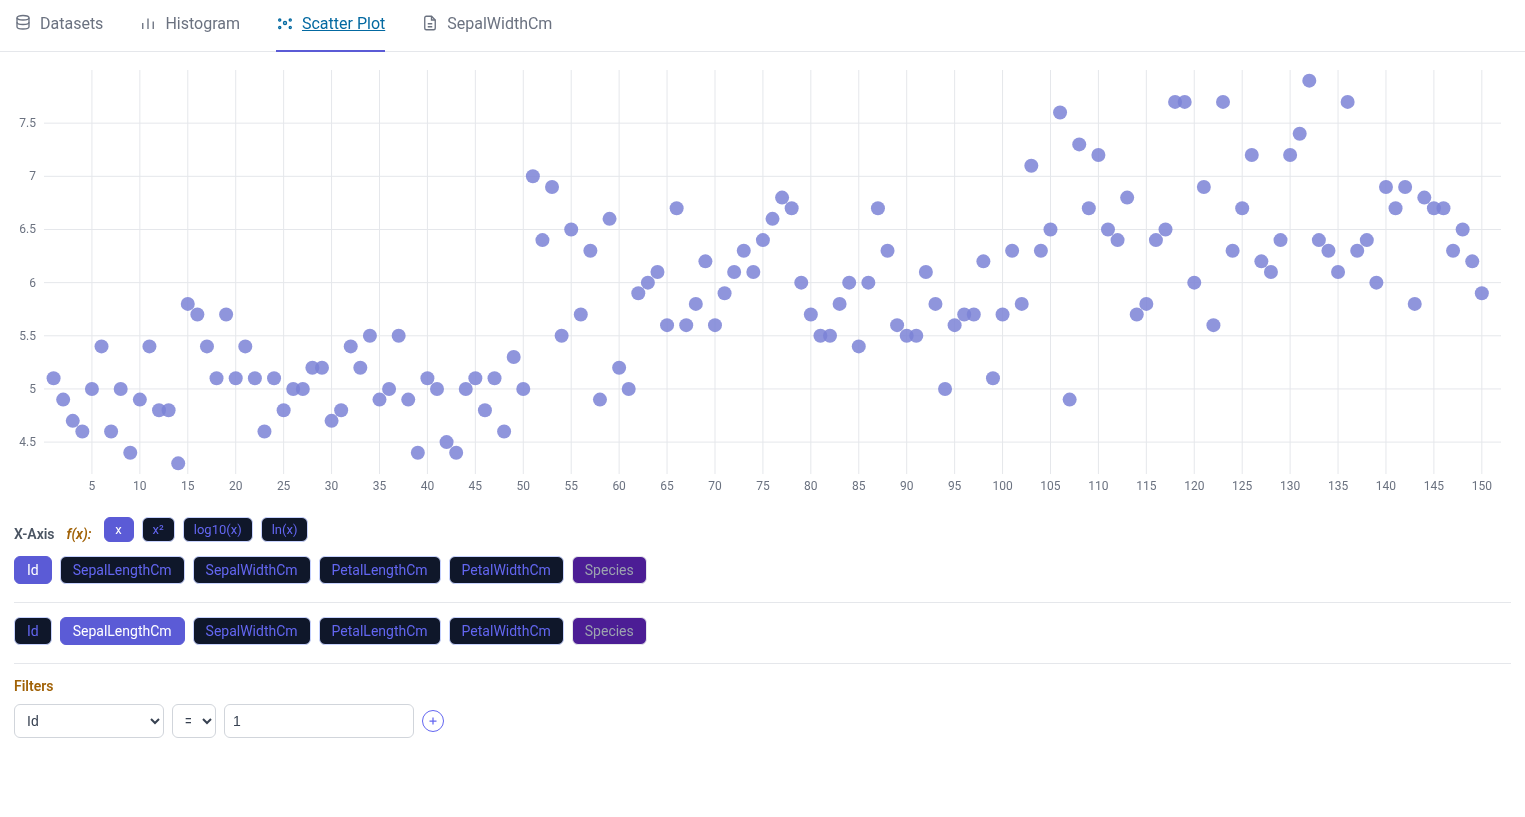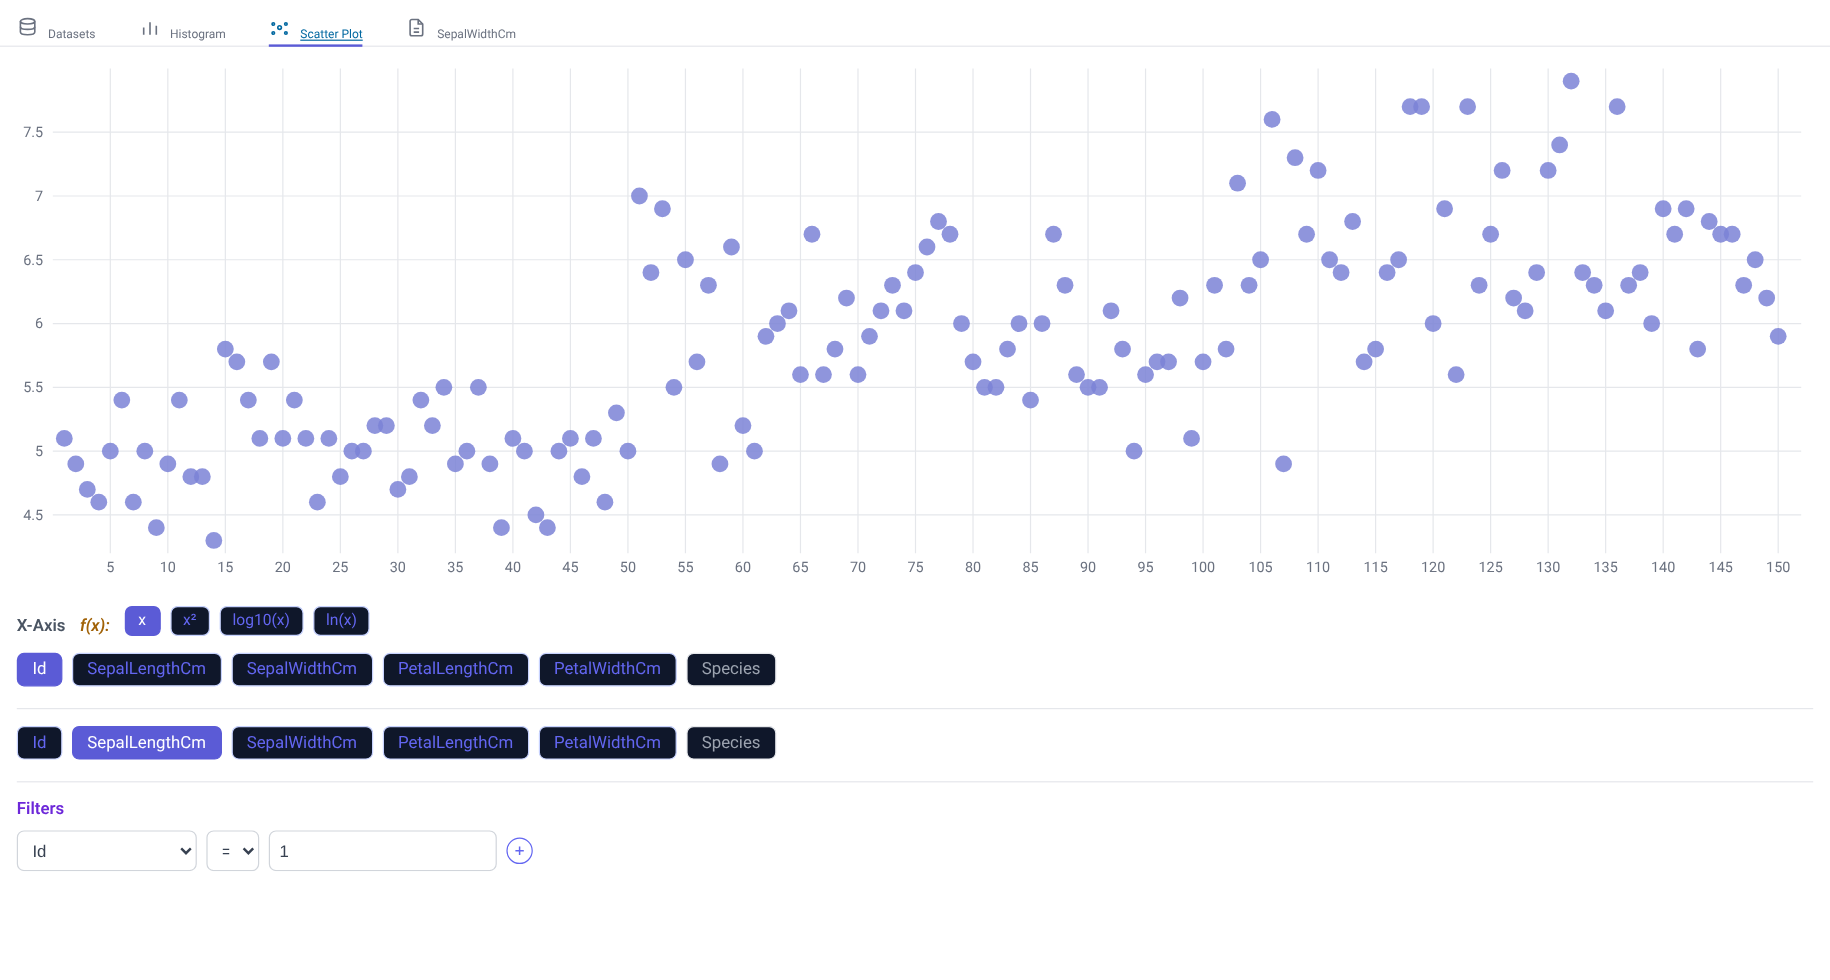--- a/index.html
+++ b/index.html
@@ -12,28 +12,28 @@
     background: #fff;
   }
   .tabs {
     display: flex;
     gap: 36px;
     padding: 14px 14px 0 14px;
     border-bottom: 1px solid #e5e7eb;
   }
   .tab {
     display: flex;
-    align-items: flex-end;
+    align-items: flex-start;
     gap: 8px;
-    padding-bottom: 2px;
+    padding-bottom: 14px;
     margin-bottom: -1px;
     color: #6b7280;
     cursor: pointer;
     border-bottom: 2px solid transparent;
-    font-size: 10px;
+    font-size: 16px;
   }
   .tab.active {
     color: #0369a1;
     border-bottom-color: #5b5bd6;
     text-decoration: underline;
   }
   .tab svg { width: 18px; height: 18px; flex: none; }
   .chart-area {
     padding: 10px 14px 0 14px;
   }
@@ -75,33 +75,33 @@
     font-size: 14px;
     line-height: 1;
   }
   .chip.small { padding: 5px 10px; font-size: 13px; }
   .chip.active {
     background: #5b5bd6;
     border-color: #5b5bd6;
     color: #fff;
   }
   .chip.disabled {
-    background: #0f172a;
+    background: #4c1d95;
     color: #9ca3af;
     border-color: #e5e7eb;
     cursor: default;
   }
   .divider {
     height: 1px;
     background: #e5e7eb;
     margin: 6px 0 14px 0;
   }
   .filters-label {
     font-weight: 600;
-    color: #6d28d9;
+    color: #a16207;
     margin-bottom: 10px;
   }
   .filter-row {
     display: flex;
     align-items: center;
     gap: 8px;
   }
   select, input[type=text] {
     border: 1px solid #d1d5db;
     border-radius: 6px;

